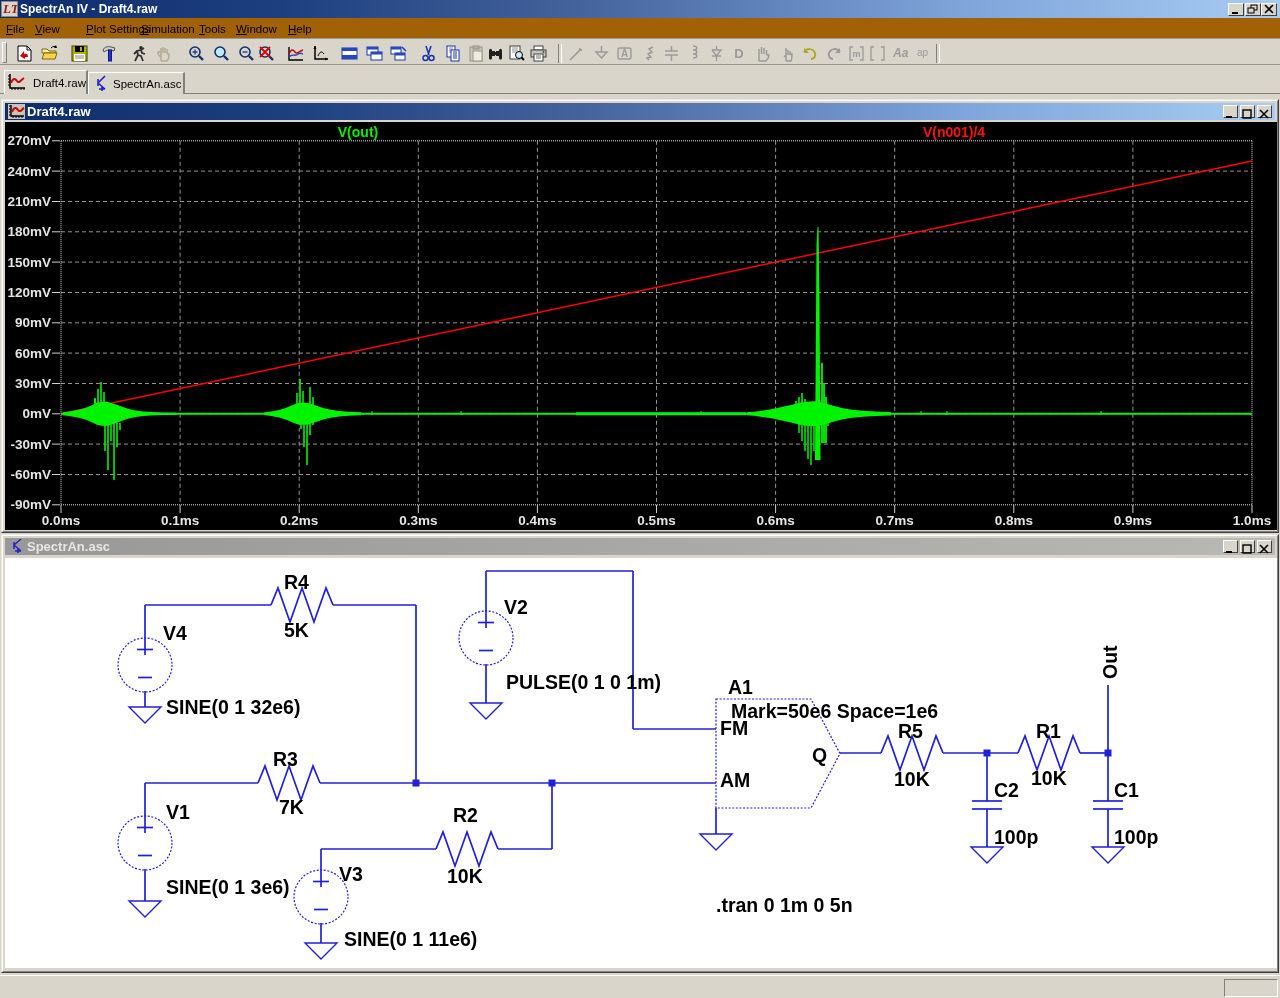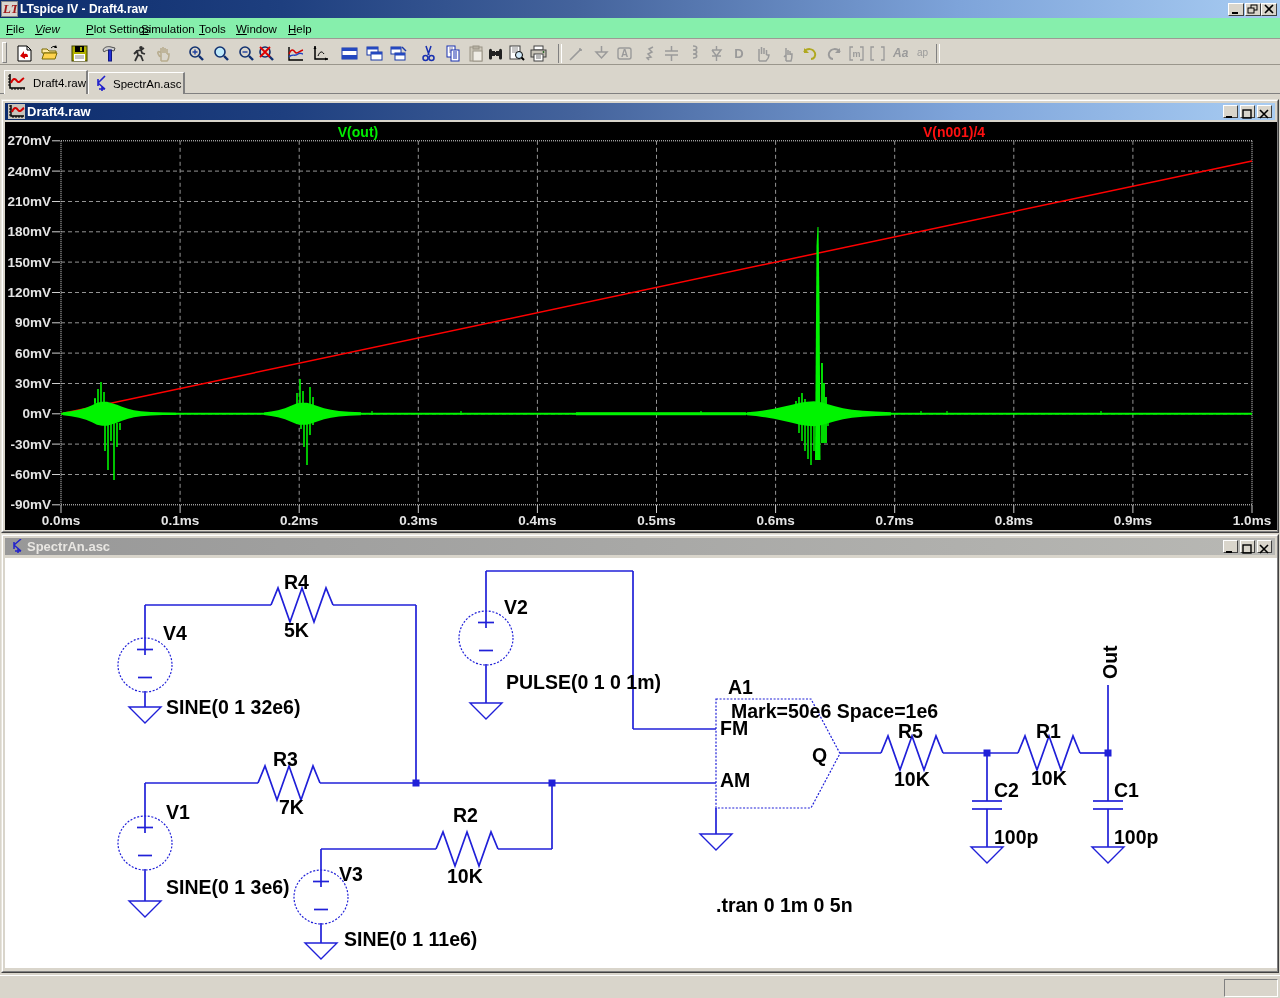--- a/index.html
+++ b/index.html
@@ -5,21 +5,21 @@
 html,body{margin:0;padding:0;}
 body{width:1280px;height:998px;overflow:hidden;font-family:"Liberation Sans",sans-serif;background:#d9d5cb;}
 #root{position:absolute;left:0;top:0;width:1280px;height:998px;overflow:hidden;}
 .abs{position:absolute;}
 
 #titlebar{left:0;top:0;width:1280px;height:18px;background:linear-gradient(90deg,#0d2c6c 0%,#1e3f7f 22%,#44639c 45%,#7ea4da 75%,#a8ccf2 100%);text-decoration:underline;}
 #titlebar .apptext{position:absolute;left:20px;top:2px;color:#fff;font-size:12px;font-weight:bold;letter-spacing:0px;}
 #applogo{position:absolute;left:1px;top:1px;width:17px;height:16px;background:#c6c3bb;border:1px solid #888;box-sizing:border-box;}
 .tbtn{position:absolute;width:16px;height:13px;background:#d9d5cb;border-top:1px solid #fff;border-left:1px solid #fff;border-right:1px solid #404040;border-bottom:1px solid #404040;box-sizing:border-box;font-size:9px;}
 
-#menubar{left:0;top:18px;width:1280px;height:20px;background:#86efac;border-bottom:1px solid #9c9a94;}
+#menubar{left:0;top:18px;width:1280px;height:20px;background:#a16207;border-bottom:1px solid #9c9a94;}
 #menubar span{position:absolute;top:5px;font-size:11.5px;color:#000;}
 #menubar u{text-decoration:underline;}
 
 #toolbar{left:0;top:39px;width:1280px;height:25px;background:#d9d5cb;border-bottom:1px solid #9a968c;}
 .grip{position:absolute;left:2px;top:3px;width:3px;height:19px;border-top:1px solid #fff;border-left:1px solid #fff;border-right:1px solid #808080;border-bottom:1px solid #808080;background:#d9d5cb;}
 .ticon{position:absolute;top:5.5px;width:17px;height:17px;}
 .tsep{position:absolute;top:5px;width:2px;height:19px;border-left:1px solid #808080;border-right:1px solid #fff;}
 
 #tabbar{left:0;top:68px;width:1280px;height:26px;background:#d9d5cb;}
 #tabbar .bottomline{position:absolute;left:0;top:25px;width:1280px;height:1px;background:#808080;}
@@ -39,36 +39,36 @@
 <body>
 <div id="root">
 
   <div class="abs" id="titlebar">
     <div id="applogo">
       <svg width="15" height="14" viewBox="0 0 15 14">
           <rect x="0" y="0" width="15" height="14" fill="#d8d5cf"></rect>
           <text x="1" y="11" font-family="Liberation Serif" font-style="italic" font-weight="bold" font-size="13" fill="#a01818">LT</text>
         </svg>
     </div>
-    <span class="apptext">LTspice IV - Draft4.raw</span>
+    <span class="apptext">SpectrAn IV - Draft4.raw</span>
     <div class="tbtn" style="left:1228px;top:3px;"><svg width="14" height="11">
           <rect x="3" y="8" width="6" height="2" fill="#000"></rect>
         </svg></div>
     <div class="tbtn" style="left:1245px;top:3px;"><svg width="14" height="11">
           <rect x="5" y="1" width="6" height="5" fill="none" stroke="#000"></rect>
           <rect x="2" y="4" width="6" height="5" fill="#d9d5cb" stroke="#000"></rect>
         </svg></div>
     <div class="tbtn" style="left:1261px;top:3px;"><svg width="14" height="11">
           <path d="M3 1 L11 9 M11 1 L3 9" stroke="#000" stroke-width="1.6"></path>
         </svg></div>
   </div>
 
   <div class="abs" id="menubar">
     <span style="left:6px;"><u>F</u>ile</span>
-    <span style="left:35px;font-style:italic;"><u>V</u>iew</span>
+    <span style="left:35px;"><u>V</u>iew</span>
     <span style="left:86px;"><u>P</u>lot Settings</span>
     <span style="left:141px;"><u>S</u>imulation</span>
     <span style="left:199px;"><u>T</u>ools</span>
     <span style="left:236px;"><u>W</u>indow</span>
     <span style="left:288px;"><u>H</u>elp</span>
   </div>
 
   <div class="abs" id="toolbar">
     <div class="grip"></div>
 

